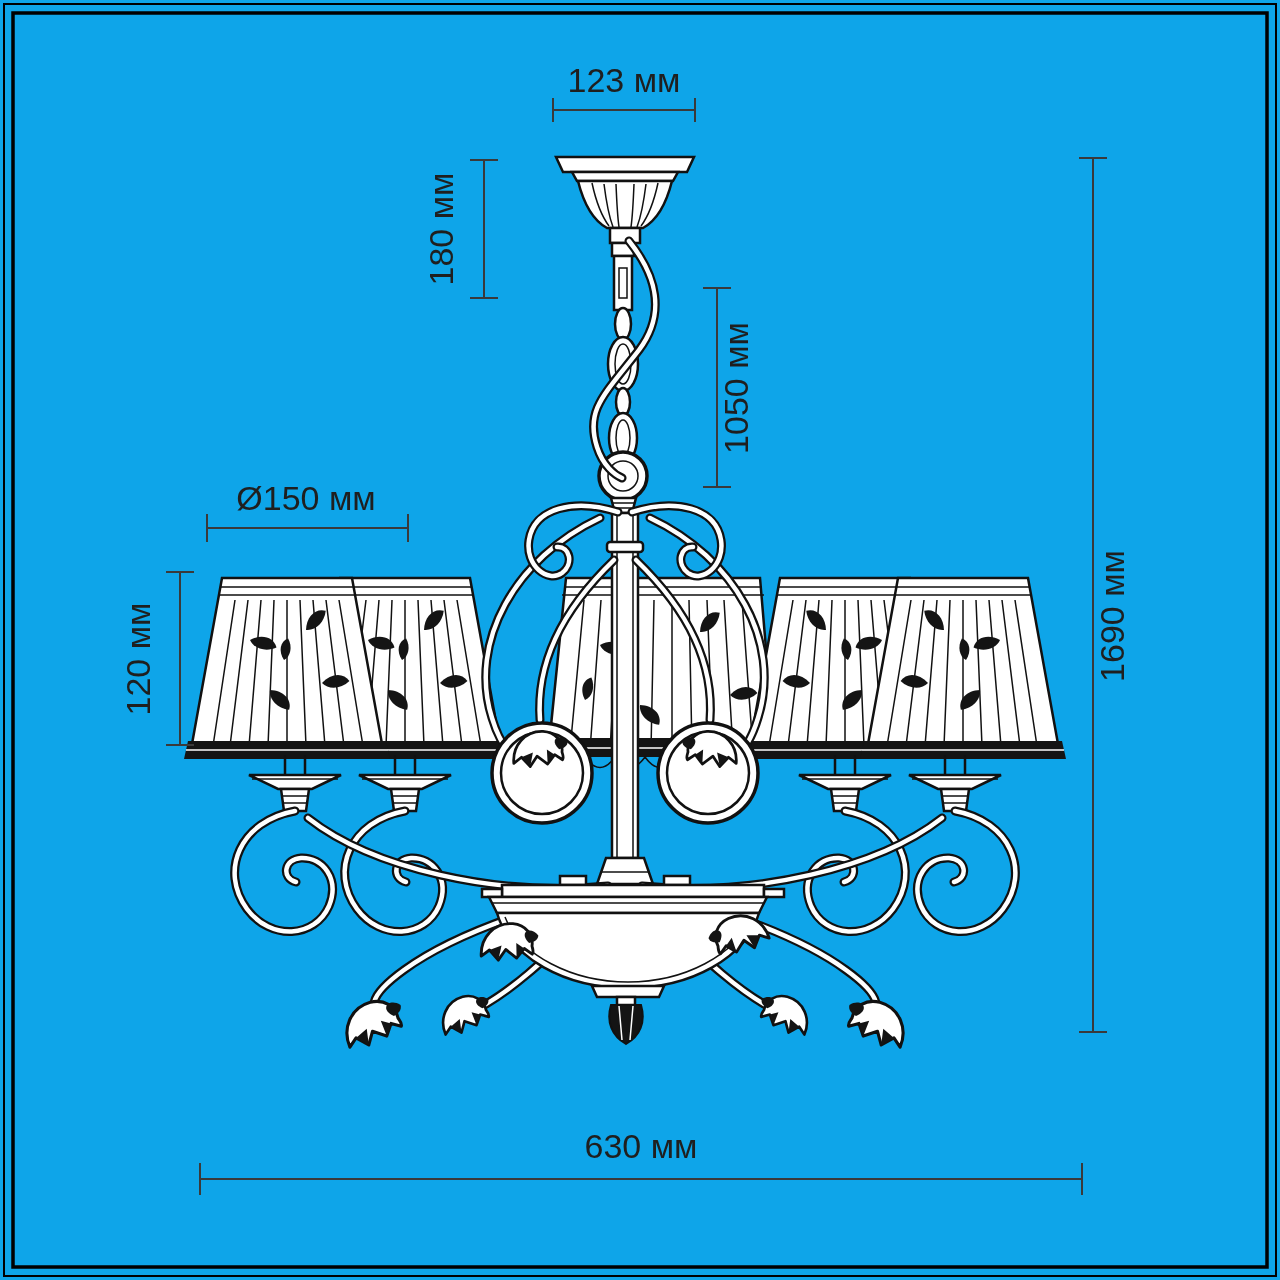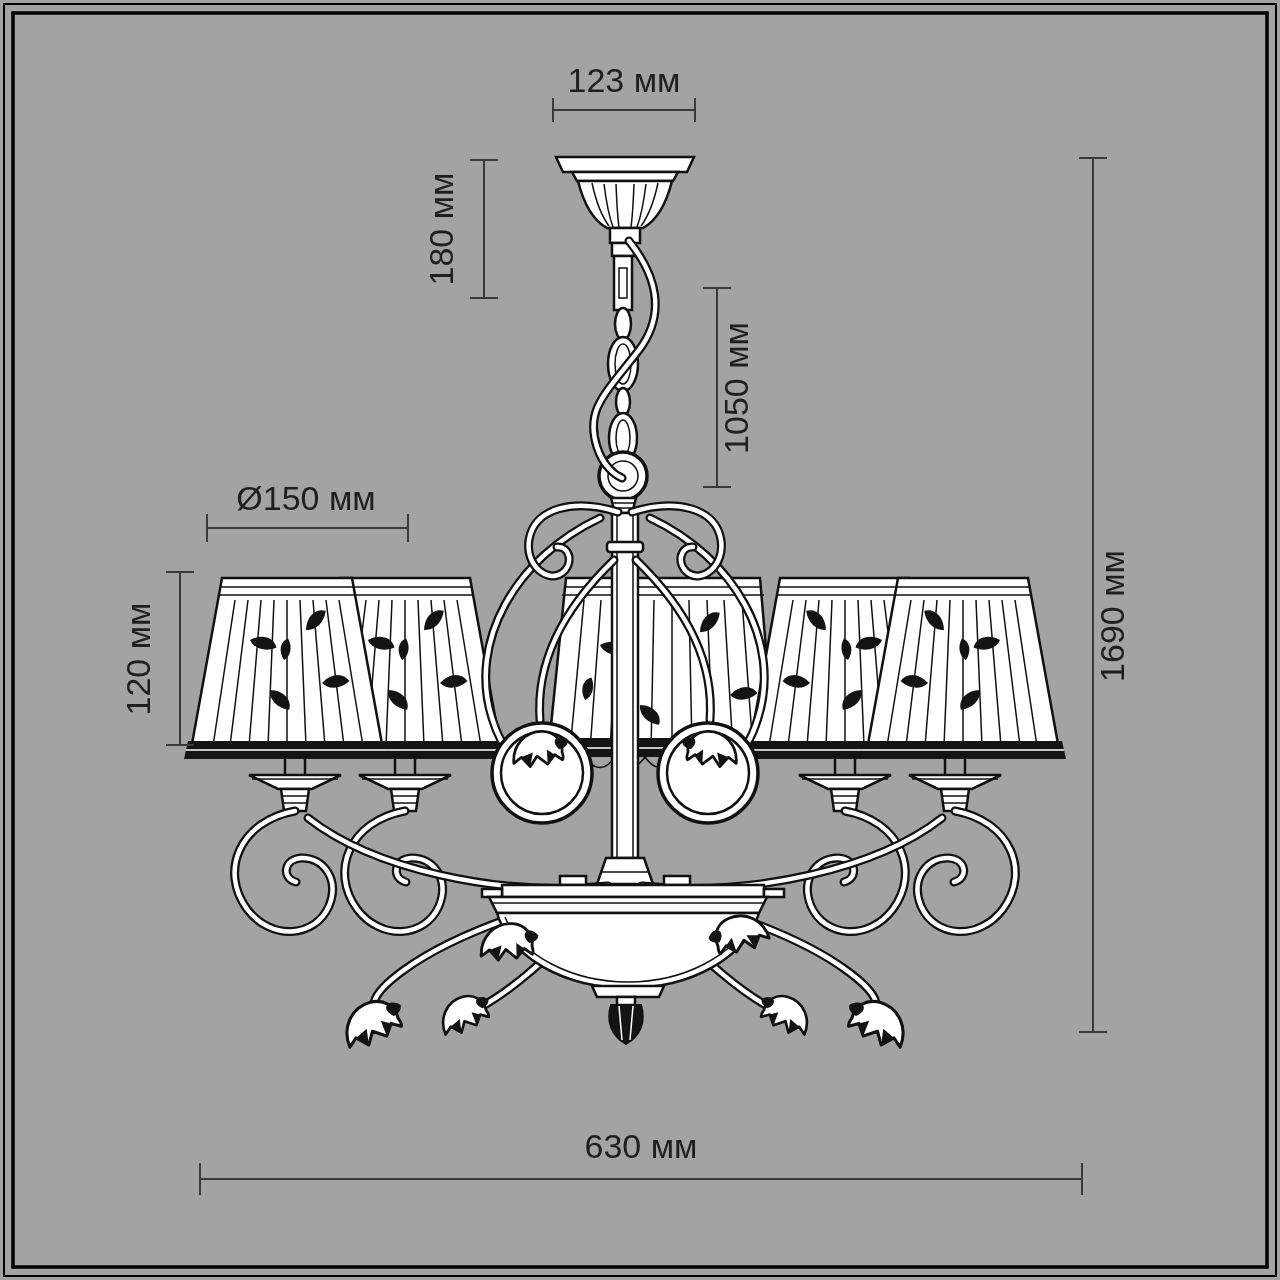--- a/index.html
+++ b/index.html
@@ -1,16 +1,16 @@
 <!DOCTYPE html>
 <html><head>
 <meta charset="utf-8">
 <style>
   html,body{margin:0;padding:0;background:#fff;}
-  .stage{position:relative;width:1280px;height:1280px;background:#a3a3a3;overflow:hidden;}
+  .stage{position:relative;width:1280px;height:1280px;background:#0ea5e9;overflow:hidden;}
   svg{display:block;}
   .ln  {stroke:#111;stroke-width:2.5;fill:none;}
   .lnf {stroke:#111;stroke-width:2.5;fill:#fff;}
   .ln3 {stroke:#111;stroke-width:3.5;fill:#fff;}
   .thin{stroke:#111;stroke-width:1.5;fill:none;}
   .t1{stroke:#111;stroke-width:9;fill:none;stroke-linecap:round;}
   .t2{stroke:#fff;stroke-width:4.5;fill:none;stroke-linecap:round;}
   .dim{stroke:#3a3a3a;stroke-width:2;fill:none;}
   .dimtext{font-family:"Liberation Sans",sans-serif;font-size:34px;font-weight:500;fill:#1f1f1f;}
   .fr{fill:none;stroke:#000;}

